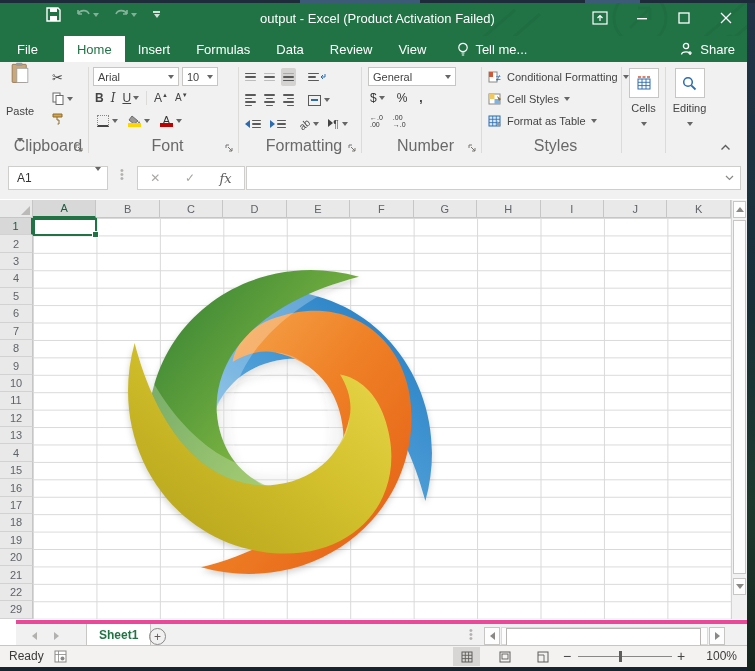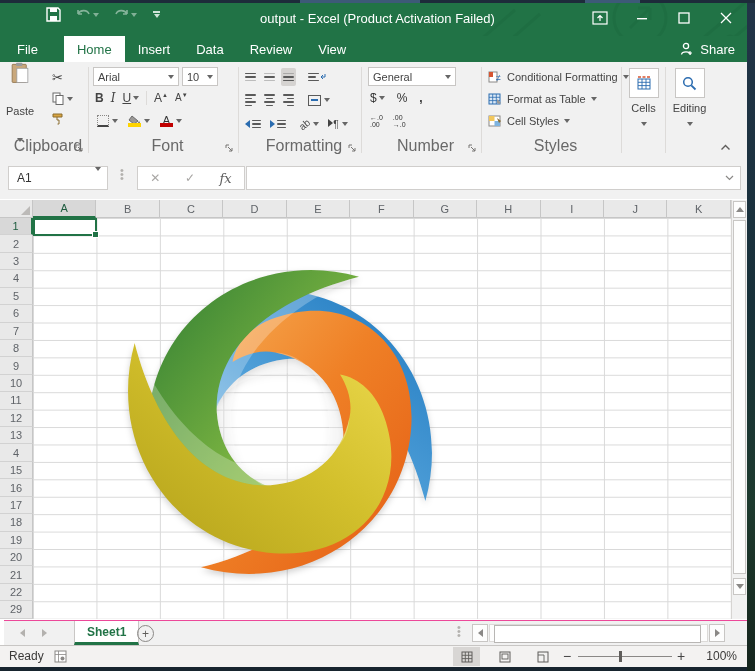--- a/index.html
+++ b/index.html
@@ -82,21 +82,21 @@
   
   .vscroll{top:200px;right:8px;width:16px;height:419px;background:#f1f1f1;border-left:1px solid #d6d4d2;box-sizing:border-box}
   .sbtn{position:absolute;left:1px;right:1px;height:17px;background:#fdfdfd;border:1px solid #c8c6c4;box-sizing:border-box;display:flex;align-items:center;justify-content:center}
   .thumbV{position:absolute;left:1px;right:1px;top:20px;height:354px;background:#fdfdfd;border:1px solid #c8c6c4;box-sizing:border-box}
   .tri-up{width:0;height:0;border-left:4px solid transparent;border-right:4px solid transparent;border-bottom:5px solid #8a8886}
   .tri-dn{width:0;height:0;border-left:4px solid transparent;border-right:4px solid transparent;border-top:5px solid #8a8886}
   .tri-l{width:0;height:0;border-top:4px solid transparent;border-bottom:4px solid transparent;border-right:5px solid #8a8886}
   .tri-r{width:0;height:0;border-top:4px solid transparent;border-bottom:4px solid transparent;border-left:5px solid #8a8886}
 
   
-  .sheetbar{top:620px;left:4px;right:8px;height:25px;background:#f1f1f1;border-top:1px solid #ec4899;box-sizing:border-box}
+  .sheetbar{top:620px;left:16px;right:8px;height:25px;background:#f1f1f1;border-top:4px solid #ec4899;box-sizing:border-box}
   .navtri{position:absolute;top:8px}
   .sheettab{position:absolute;left:70px;top:0;height:24px;background:#fff;border-left:1px solid #c9c7c5;border-right:1px solid #c9c7c5;border-bottom:3px solid #217346;
             box-sizing:border-box;display:flex;align-items:center;padding:0 12px;color:#217346;font-weight:bold;font-size:12px}
   .addsheet{position:absolute;left:133px;top:4px;width:15px;height:15px;border:1px solid #8a8886;border-radius:50%;display:flex;align-items:center;justify-content:center;color:#5f5d5b;font-size:12px;line-height:12px}
   .hscroll{position:absolute;left:468px;right:22px;top:3px;height:18px}
   .hbtn{position:absolute;top:0;width:16px;height:18px;background:#fdfdfd;border:1px solid #c8c6c4;box-sizing:border-box;display:flex;align-items:center;justify-content:center}
   .htrack{position:absolute;left:17px;right:17px;top:0;height:18px;background:#fdfdfd;border:1px solid #dcdad8;box-sizing:border-box}
   .thumbH{position:absolute;left:4px;right:6px;top:0;height:18px;background:#fff;border:1px solid #b8b6b4;box-sizing:border-box}
 
   
@@ -180,23 +180,31 @@
           <path d="M1 1 L11 11 M11 1 L1 11" stroke="#fff" stroke-width="1.3"></path>
         </svg>
       </div>
   </div>
 </div>
 
 <div class="abs tabsrow">
   <div class="tab file">File</div>
   <div class="tab active">Home</div>
   <div class="tab">Insert</div>
+  <div class="tab">Formulas</div>
   <div class="tab">Data</div>
   <div class="tab">Review</div>
   <div class="tab">View</div>
+  <div class="tellme">
+    <svg width="12" height="15" viewBox="0 0 12 15">
+        <circle cx="6" cy="5.5" r="4.2" fill="none" stroke="#fff" stroke-width="1.2"></circle>
+        <path d="M4.5 11 h3 M4.8 13 h2.4" stroke="#fff" stroke-width="1.2"></path>
+      </svg>
+    <span>Tell me...</span>
+  </div>
 </div>
 <div class="share">
   <svg width="14" height="14" viewBox="0 0 14 14">
       <circle cx="6" cy="4" r="2.6" fill="none" stroke="#fff" stroke-width="1.3"></circle>
       <path d="M1.5 12.5 C2 9 10 9 10.5 12.5" fill="none" stroke="#fff" stroke-width="1.3"></path>
       <path d="M10 9 v4 M8 11 h4" stroke="#fff" stroke-width="1.1"></path>
     </svg>
   <span>Share</span>
 </div>
 
@@ -411,35 +419,35 @@
         <svg width="14" height="12" viewBox="0 0 14 12">
             <rect x="1" y="1" width="8" height="10" fill="#fff" stroke="#8a8886"></rect>
             <rect x="1" y="1" width="4" height="5" fill="#d65532"></rect>
             <text x="8" y="10" font-size="9" fill="#2b6cb0">≠</text>
           </svg>
         <span>Conditional Formatting</span>
           <span class="dd"></span>
       </div>
       <div class="stylerow">
         <svg width="14" height="12" viewBox="0 0 14 12">
-            <rect x="1" y="1" width="11" height="10" fill="#dbe8f5" stroke="#2b6cb0"></rect>
-            <path d="M1 4.3 h11 M1 7.6 h11 M4.7 1 v10 M8.3 1 v10" stroke="#2b6cb0" stroke-width=".8"></path>
-            <path d="M9 6 l4 4 l-2 1 l-2-1 z" fill="#9b9997"></path>
-          </svg>
-        <span>Format as Table</span>
-          <span class="dd"></span>
-      </div>
-      <div class="stylerow">
-        <svg width="14" height="12" viewBox="0 0 14 12">
             <rect x="1" y="1" width="11" height="10" fill="#fff" stroke="#8a8886"></rect>
             <rect x="1" y="1" width="5.5" height="5" fill="#f2c75c"></rect>
             <rect x="6.5" y="6" width="5.5" height="5" fill="#7fb4e0"></rect>
             <path d="M9 3 l4 3 l-2 2 z" fill="#8a6d2f"></path>
           </svg>
         <span>Cell Styles</span>
+          <span class="dd"></span>
+      </div>
+      <div class="stylerow">
+        <svg width="14" height="12" viewBox="0 0 14 12">
+            <rect x="1" y="1" width="11" height="10" fill="#dbe8f5" stroke="#2b6cb0"></rect>
+            <path d="M1 4.3 h11 M1 7.6 h11 M4.7 1 v10 M8.3 1 v10" stroke="#2b6cb0" stroke-width=".8"></path>
+            <path d="M9 6 l4 4 l-2 1 l-2-1 z" fill="#9b9997"></path>
+          </svg>
+        <span>Format as Table</span>
           <span class="dd"></span>
       </div>
     </div>
     <div class="glabel">Styles</div>
   </div>
   <div class="gsep" style="left:621px"></div>
 
   <div class="grp" style="left:622px;width:43px">
     <div class="bigbtn">
       <span class="frame">

